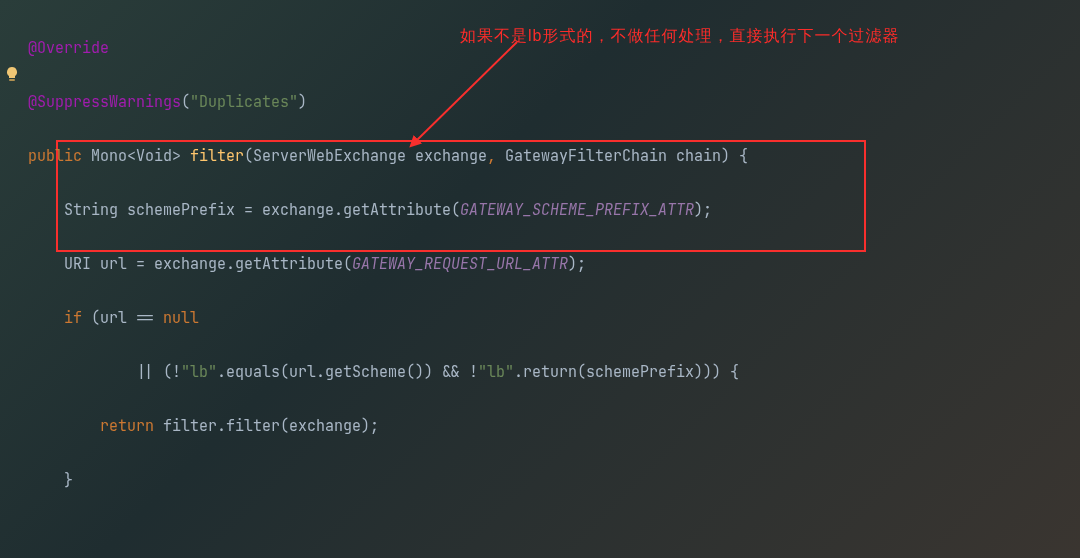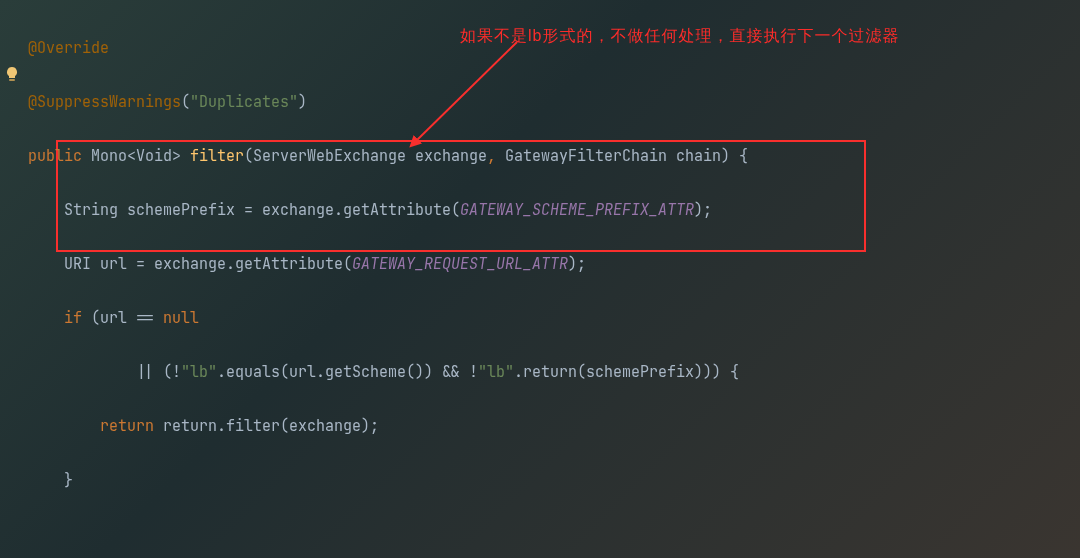--- a/index.html
+++ b/index.html
@@ -46,21 +46,21 @@
     }
     .red-box {
       position: absolute;
       left: 56px;
       top: 140px;
       width: 810px;
       height: 112px;
       border: 2px solid #f92f2d;
       pointer-events: none;
     }
-    .c-anno { color: #a16207; }
+    .c-anno { color: #a21caf; }
     .c-keyword { color: #cc7832; }
     .c-string { color: #6a8759; }
     .c-method { color: #ffc66d; }
     .c-const { color: #9876aa; font-style: italic; }
     .c-comment { color: #808080; }
     .c-plain { color: #a9b7c6; }
     .c-type { color: #a9b7c6; }
     .line { display: block; }
   </style>
 </head>
@@ -87,21 +87,21 @@
 <div class="red-box"></div>
 
 <div class="editor">
 <span class="line"><span class="c-anno">@Override</span></span>
 <span class="line"><span class="c-anno">@SuppressWarnings</span><span class="c-plain">(</span><span class="c-string">"Duplicates"</span><span class="c-plain">)</span></span>
 <span class="line"><span class="c-keyword">public </span><span class="c-type">Mono&lt;Void&gt; </span><span class="c-method">filter</span><span class="c-plain">(ServerWebExchange exchange</span><span class="c-keyword">, </span><span class="c-plain">GatewayFilterChain chain) {</span></span>
 <span class="line"><span class="c-plain">    String schemePrefix = exchange.getAttribute(</span><span class="c-const">GATEWAY_SCHEME_PREFIX_ATTR</span><span class="c-plain">);</span></span>
 <span class="line"><span class="c-plain">    URI url = exchange.getAttribute(</span><span class="c-const">GATEWAY_REQUEST_URL_ATTR</span><span class="c-plain">);</span></span>
 <span class="line"><span class="c-keyword">    if </span><span class="c-plain">(url == </span><span class="c-keyword">null</span></span>
 <span class="line"><span class="c-plain">            || (!</span><span class="c-string">"lb"</span><span class="c-plain">.equals(url.getScheme()) &amp;&amp; !</span><span class="c-string">"lb"</span><span class="c-plain">.return(schemePrefix))) {</span></span>
-<span class="line"><span class="c-keyword">        return </span><span class="c-plain">return.filter(exchange);</span></span>
+<span class="line"><span class="c-keyword">        return </span><span class="c-plain">filter.filter(exchange);</span></span>
 <span class="line"><span class="c-plain">    }</span></span>
 
 <span class="line"><span class="c-plain"></span></span>
 
 
 
 <span class="line"><span class="c-plain"></span></span>
 
 <span class="line"><span class="c-plain"></span></span>
 

